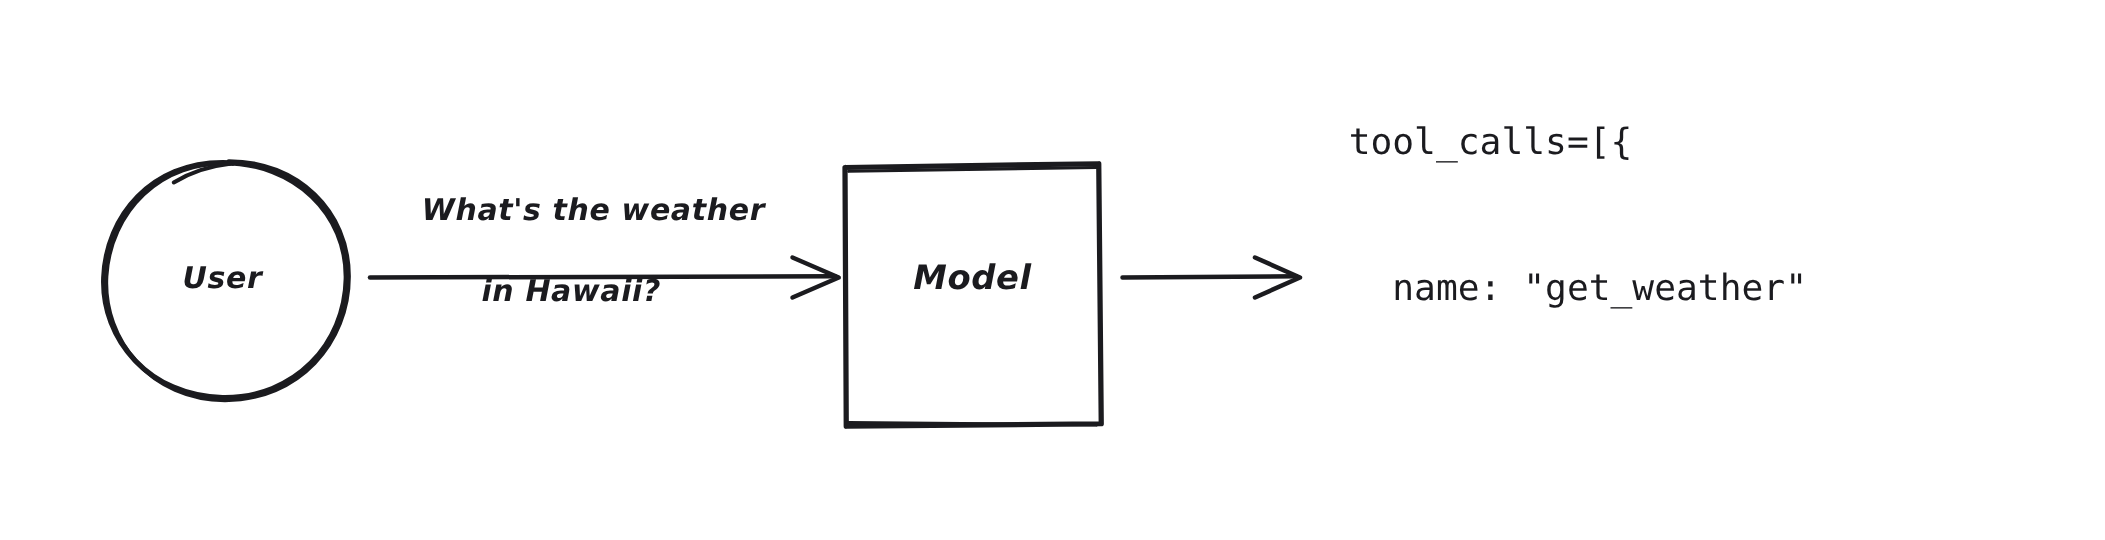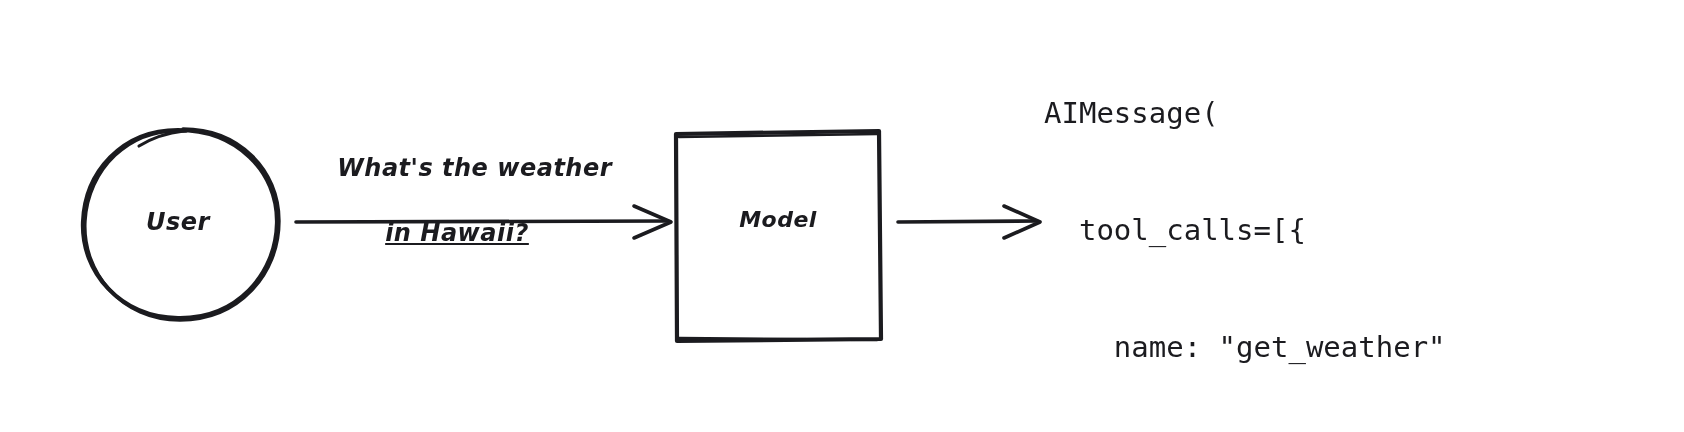--- a/index.html
+++ b/index.html
@@ -48,32 +48,31 @@
     top: 206px;
     width: 356px;
     text-align: center;
     font-size: 24px;
   }
   #model-label {
     left: 675px;
     top: 205px;
     width: 206px;
     text-align: center;
-    font-size: 22px;
+    font-size: 27px;
   }
   #edge-label {
     left: 292px;
     top: 120px;
     width: 330px;
     text-align: center;
     font-size: 24px;
   }
   #edge-label .line2 {
     display: block;
-    text-decoration: underline;
   }
   
   #code-block {
     position: absolute;
     left: 1044px;
     top: 16px;
     color: #1b1b1f;
     font-family: "DejaVu Sans Mono", monospace;
     font-size: 29px;
     line-height: 39px;
@@ -127,21 +126,20 @@
   <div class="hand" id="user-label">User</div>
 
   <div class="hand" id="model-label">Model</div>
 
   <div class="hand" id="edge-label">
     <span class="line1">What's the weather</span>
     <span class="line2">in Hawaii?</span>
   </div>
 
   <div id="code-block">
-    <span class="code-line">AIMessage(</span>
     <span class="code-line">  tool_calls=[{</span>
     <span class="code-line">    name: "get_weather"</span>
     
     
     
     
     
     
     
   </div>

